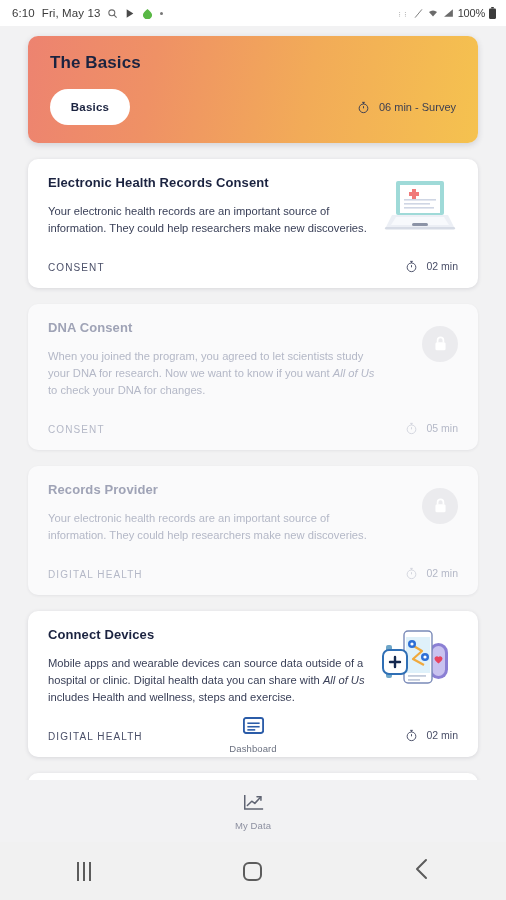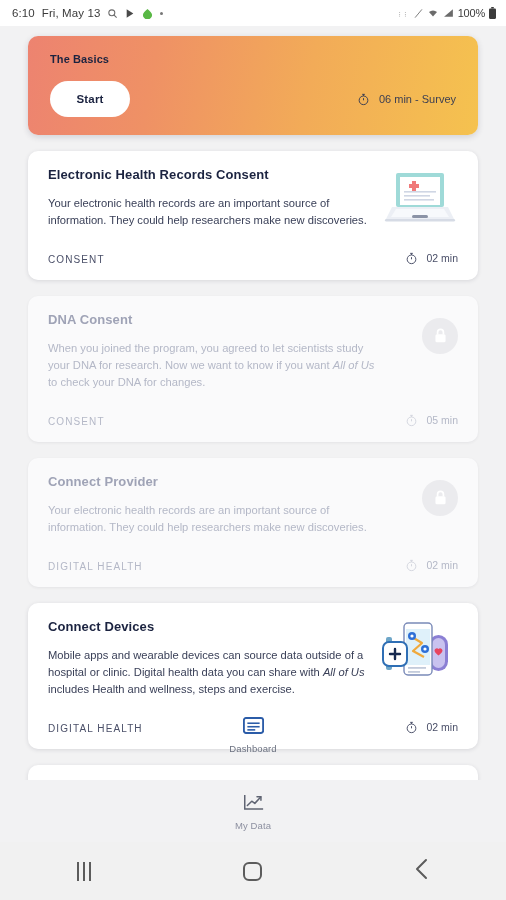--- a/index.html
+++ b/index.html
@@ -55,21 +55,21 @@
   }
 
   
   .hero {
     border-radius: 10px;
     padding: 17px 22px 18px 22px;
     background: linear-gradient(100deg, #ed8370 0%, #ef9165 28%, #f2ab58 62%, #f5c24f 100%);
     box-shadow: 0 2px 6px rgba(40,40,60,.16);
   }
   .hero-title {
-    font-size: 11px; font-weight: bold; color: #1b2340;
+    font-size: 17px; font-weight: bold; color: #1b2340;
     letter-spacing: .1px; margin-bottom: 16px;
   }
   .hero-desc {
     font-size: 11.3px; line-height: 1.52; color: #2c3354;
     max-width: 420px; margin-bottom: 19px;
   }
   .hero-footer { display: flex; align-items: center; justify-content: space-between; }
   .start-btn {
     background: #ffffff; border: none; border-radius: 22px;
     padding: 12px 0; width: 80px;
@@ -204,21 +204,21 @@
         </svg>
       </span>
     </div>
   </div>
 
   <div class="content">
 
     <div class="card hero">
       <div class="hero-title">The Basics</div>
       <div class="hero-footer">
-        <button class="start-btn">Start</button>
+        <button class="start-btn">Basics</button>
         <div class="hero-meta">
           <span>
             <svg class="stopwatch" viewBox="0 0 24 24" fill="none" stroke="#3c3f52" stroke-width="1.8">
               <circle cx="12" cy="13.5" r="8"></circle>
                 <line x1="12" y1="13.5" x2="12" y2="9.5"></line>
               <line x1="9.5" y1="2.5" x2="14.5" y2="2.5"></line>
                 <line x1="12" y1="2.5" x2="12" y2="5.5"></line>
             </svg>
           </span>
           <span>06 min - Survey</span>
@@ -293,21 +293,21 @@
             <span>05 min</span>
           </span>
         </div>
       </div>
     </div>
 
     <div class="card locked">
       <div class="sc">
         <div class="sc-head">
           <div class="sc-texts">
-            <div class="sc-title">Connect Provider</div>
+            <div class="sc-title">Records Provider</div>
             <div class="sc-desc">Your electronic health records are an important source of information. They could help researchers make new discoveries.</div>
           </div>
           <div class="lock-circle">
             <svg width="15" height="17" viewBox="0 0 16 18" fill="#ffffff">
               <path d="M4 8 V5.6 a4 4 0 0 1 8 0 V8 h-1.8 V5.6 a2.2 2.2 0 0 0 -4.4 0 V8 z"></path>
               <rect x="2.6" y="7.6" width="10.8" height="8.6" rx="1.6"></rect>
             </svg>
           </div>
         </div>
         <div class="sc-foot">

